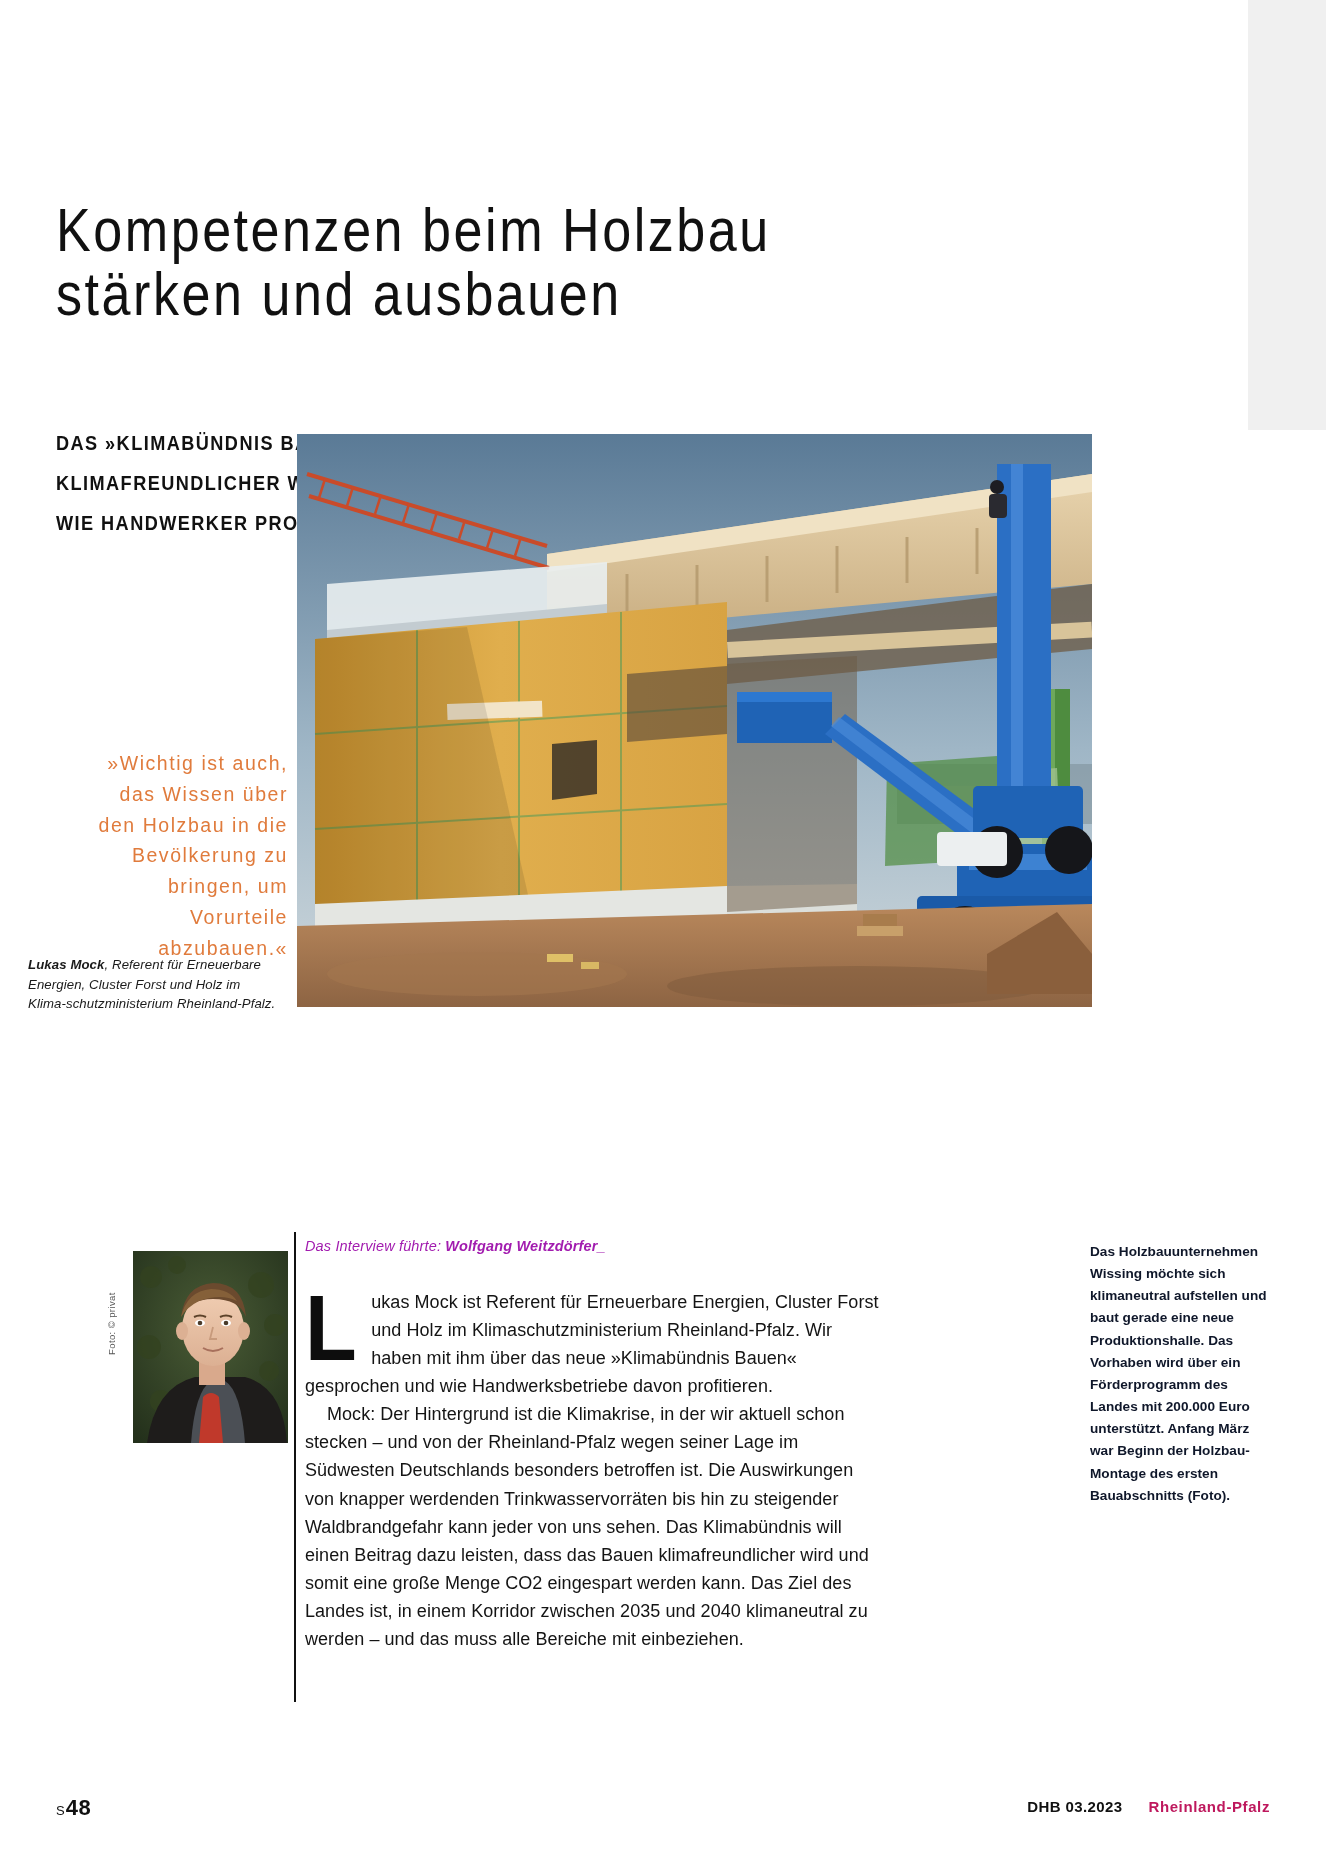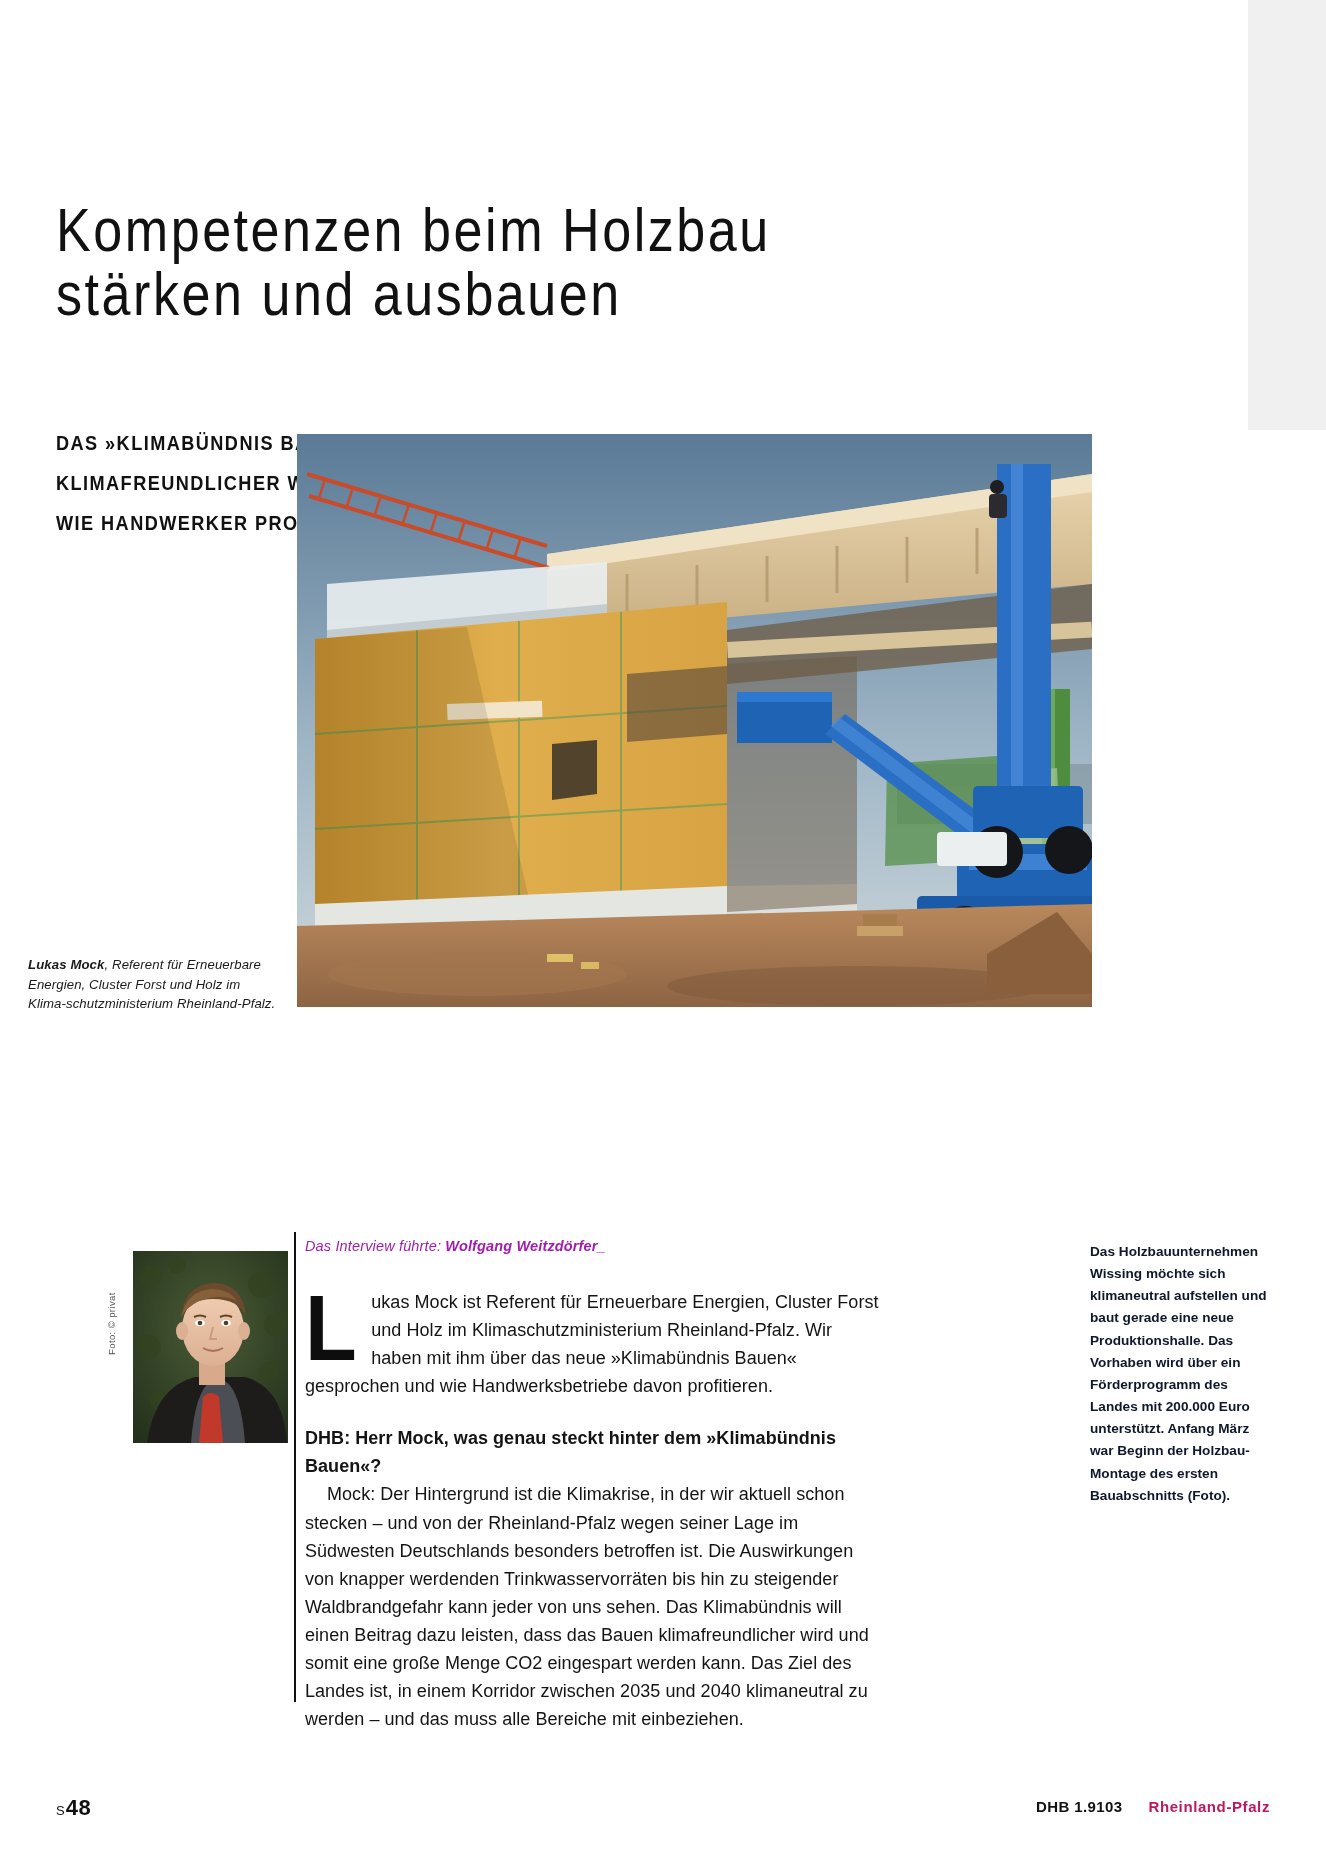--- a/index.html
+++ b/index.html
@@ -311,20 +311,27 @@
       <polygon points="690,520 760,478 795,520 795,560 690,560" fill="#8a5f3c"></polygon>
 
       <rect x="560" y="492" width="46" height="10" fill="#c8a06a"></rect>
       <rect x="566" y="480" width="34" height="12" fill="#a87c4c"></rect>
 
       <rect x="250" y="520" width="26" height="8" fill="#e6c96a" opacity="0.9"></rect>
       <rect x="284" y="528" width="18" height="7" fill="#e6c96a" opacity="0.8"></rect>
     </svg>
   </figure>
 
+  <blockquote class="pullquote">»Wichtig ist auch,
+das Wissen über
+den Holzbau in die
+Bevölkerung zu
+bringen, um
+Vorurteile
+abzubauen.«</blockquote>
   <p class="quote-attrib"><b>Lukas Mock</b><span>, Referent für Erneuerbare Energien, Cluster Forst und Holz im Klima‑schutzministerium Rheinland‑Pfalz.</span></p>
 
   <figure class="portrait">
     <svg viewBox="0 0 155 192" preserveAspectRatio="none">
       <defs>
         <radialGradient id="hedge" cx="50%" cy="40%" r="75%">
           <stop offset="0%" stop-color="#4a5c36"></stop>
           <stop offset="100%" stop-color="#23301b"></stop>
         </radialGradient>
         <linearGradient id="skin" x1="0" y1="0" x2="0" y2="1">
@@ -371,26 +378,25 @@
   <div class="portrait-credit">Foto: © privat</div>
 
   <div class="vrule"></div>
 
   <p class="byline"><span>Das Interview führte:</span> <b>Wolfgang Weitzdörfer</b><span>_</span></p>
 
   <div class="bodycol">
     <p class="dropcap-para">
       <span class="dropcap">L</span><span>ukas Mock ist Referent für Erneuerbare Energien, Cluster Forst und Holz im Klimaschutzministerium Rheinland-Pfalz. Wir haben mit ihm über das neue »Klimabündnis Bauen« gesprochen und wie Handwerksbetriebe davon profitieren.</span>
     </p>
-    <p class="q">DHB: Herr Mock, was genau steckt hinter dem »Klimabündnis Bauen«?</p>
     <p class="a">Mock: Der Hintergrund ist die Klimakrise, in der wir aktuell schon stecken – und von der Rheinland-Pfalz wegen seiner Lage im Südwesten Deutschlands besonders betroffen ist. Die Auswirkungen von knapper werdenden Trinkwasservorräten bis hin zu steigender Waldbrandgefahr kann jeder von uns sehen. Das Klimabündnis will einen Beitrag dazu leisten, dass das Bauen klimafreundlicher wird und somit eine große Menge CO2 eingespart werden kann. Das Ziel des Landes ist, in einem Korridor zwischen 2035 und 2040 klimaneutral zu werden – und das muss alle Bereiche mit einbeziehen.</p>
   </div>
 
   <p class="sidecap">Das Holzbauunternehmen Wissing möchte sich klimaneutral aufstellen und baut gerade eine neue Produktionshalle. Das Vorhaben wird über ein Förderprogramm des Landes mit 200.000 Euro unterstützt. Anfang März war Beginn der Holzbau-Montage des ersten Bauabschnitts (Foto).</p>
 
   <div class="footer-left">
     <span class="s-small">S</span><span class="s-num">48</span>
   </div>
   <div class="footer-right">
-    <span class="issue">DHB 1.9103</span><span class="region">Rheinland-Pfalz</span>
+    <span class="issue">DHB 03.2023</span><span class="region">Rheinland-Pfalz</span>
   </div>
 
 </div>
 
 </body></html>

